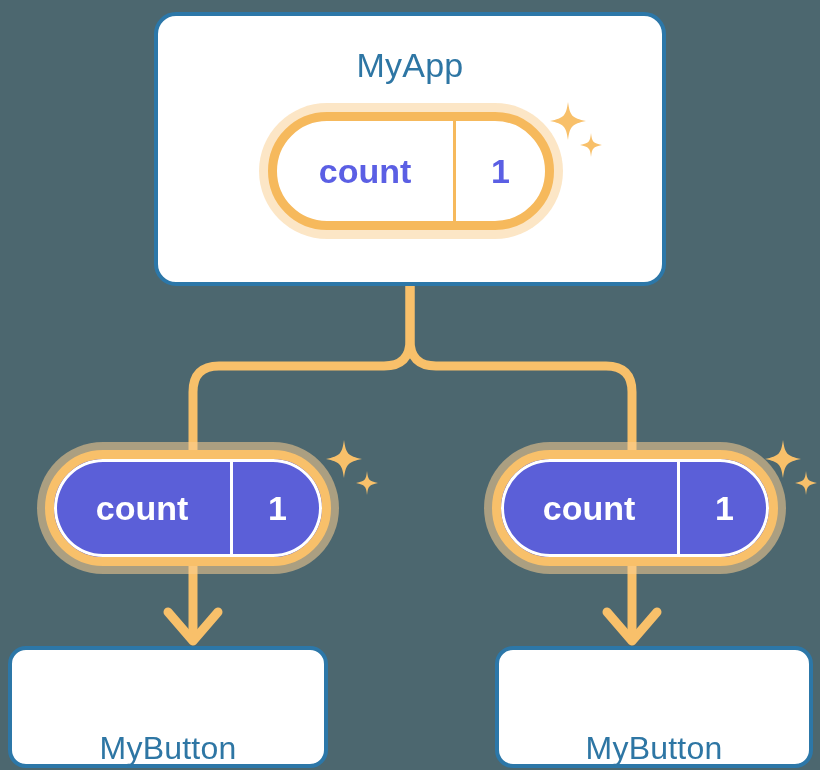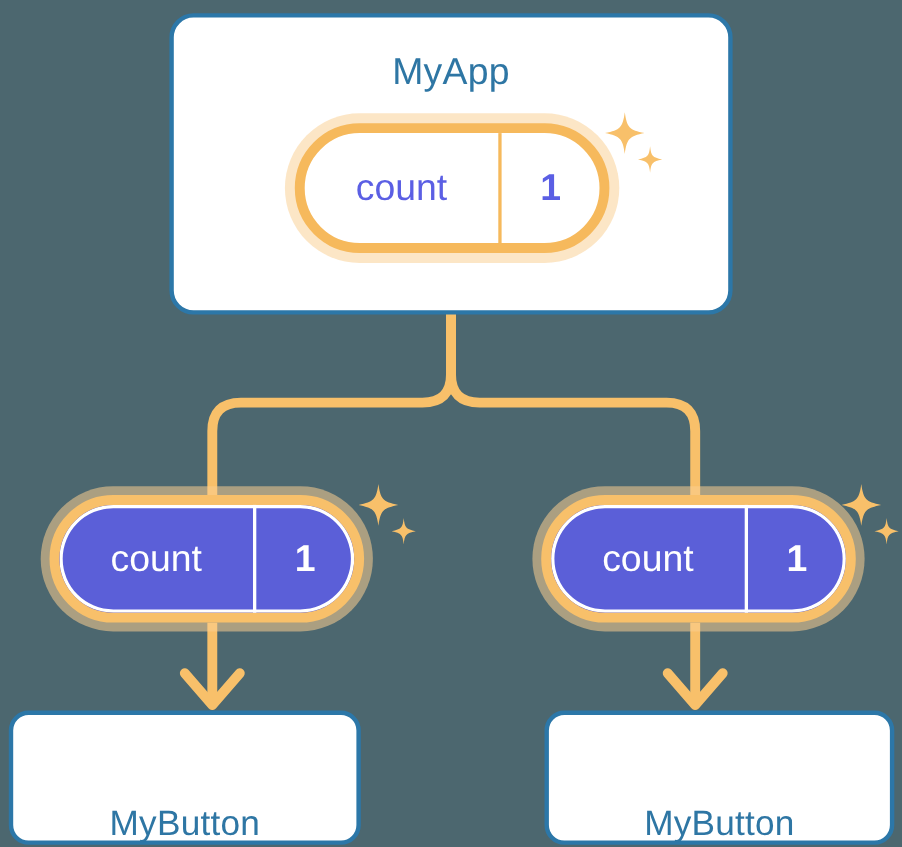--- a/index.html
+++ b/index.html
@@ -82,21 +82,21 @@
     border: 9px solid #f6b95c;
     box-shadow: 0 0 0 9px rgba(248,196,120,.42);
   }
   .pill-key, .pill-val {
     display: flex;
     align-items: center;
     justify-content: center;
     line-height: 1;
     white-space: nowrap;
   }
-  .pill-key { font-weight: 400; text-align: right; }
+  .pill-key { font-weight: 700; text-align: right; }
   .pill-val { font-weight: 700; }
 
   
   .pill-light {
     background: #ffffff;
   }
   .pill-light .pill-key,
   .pill-light .pill-val { color: #5b5fe4; }
   .pill-light .pill-val { border-left: 3px solid #f6b95c; }
 

